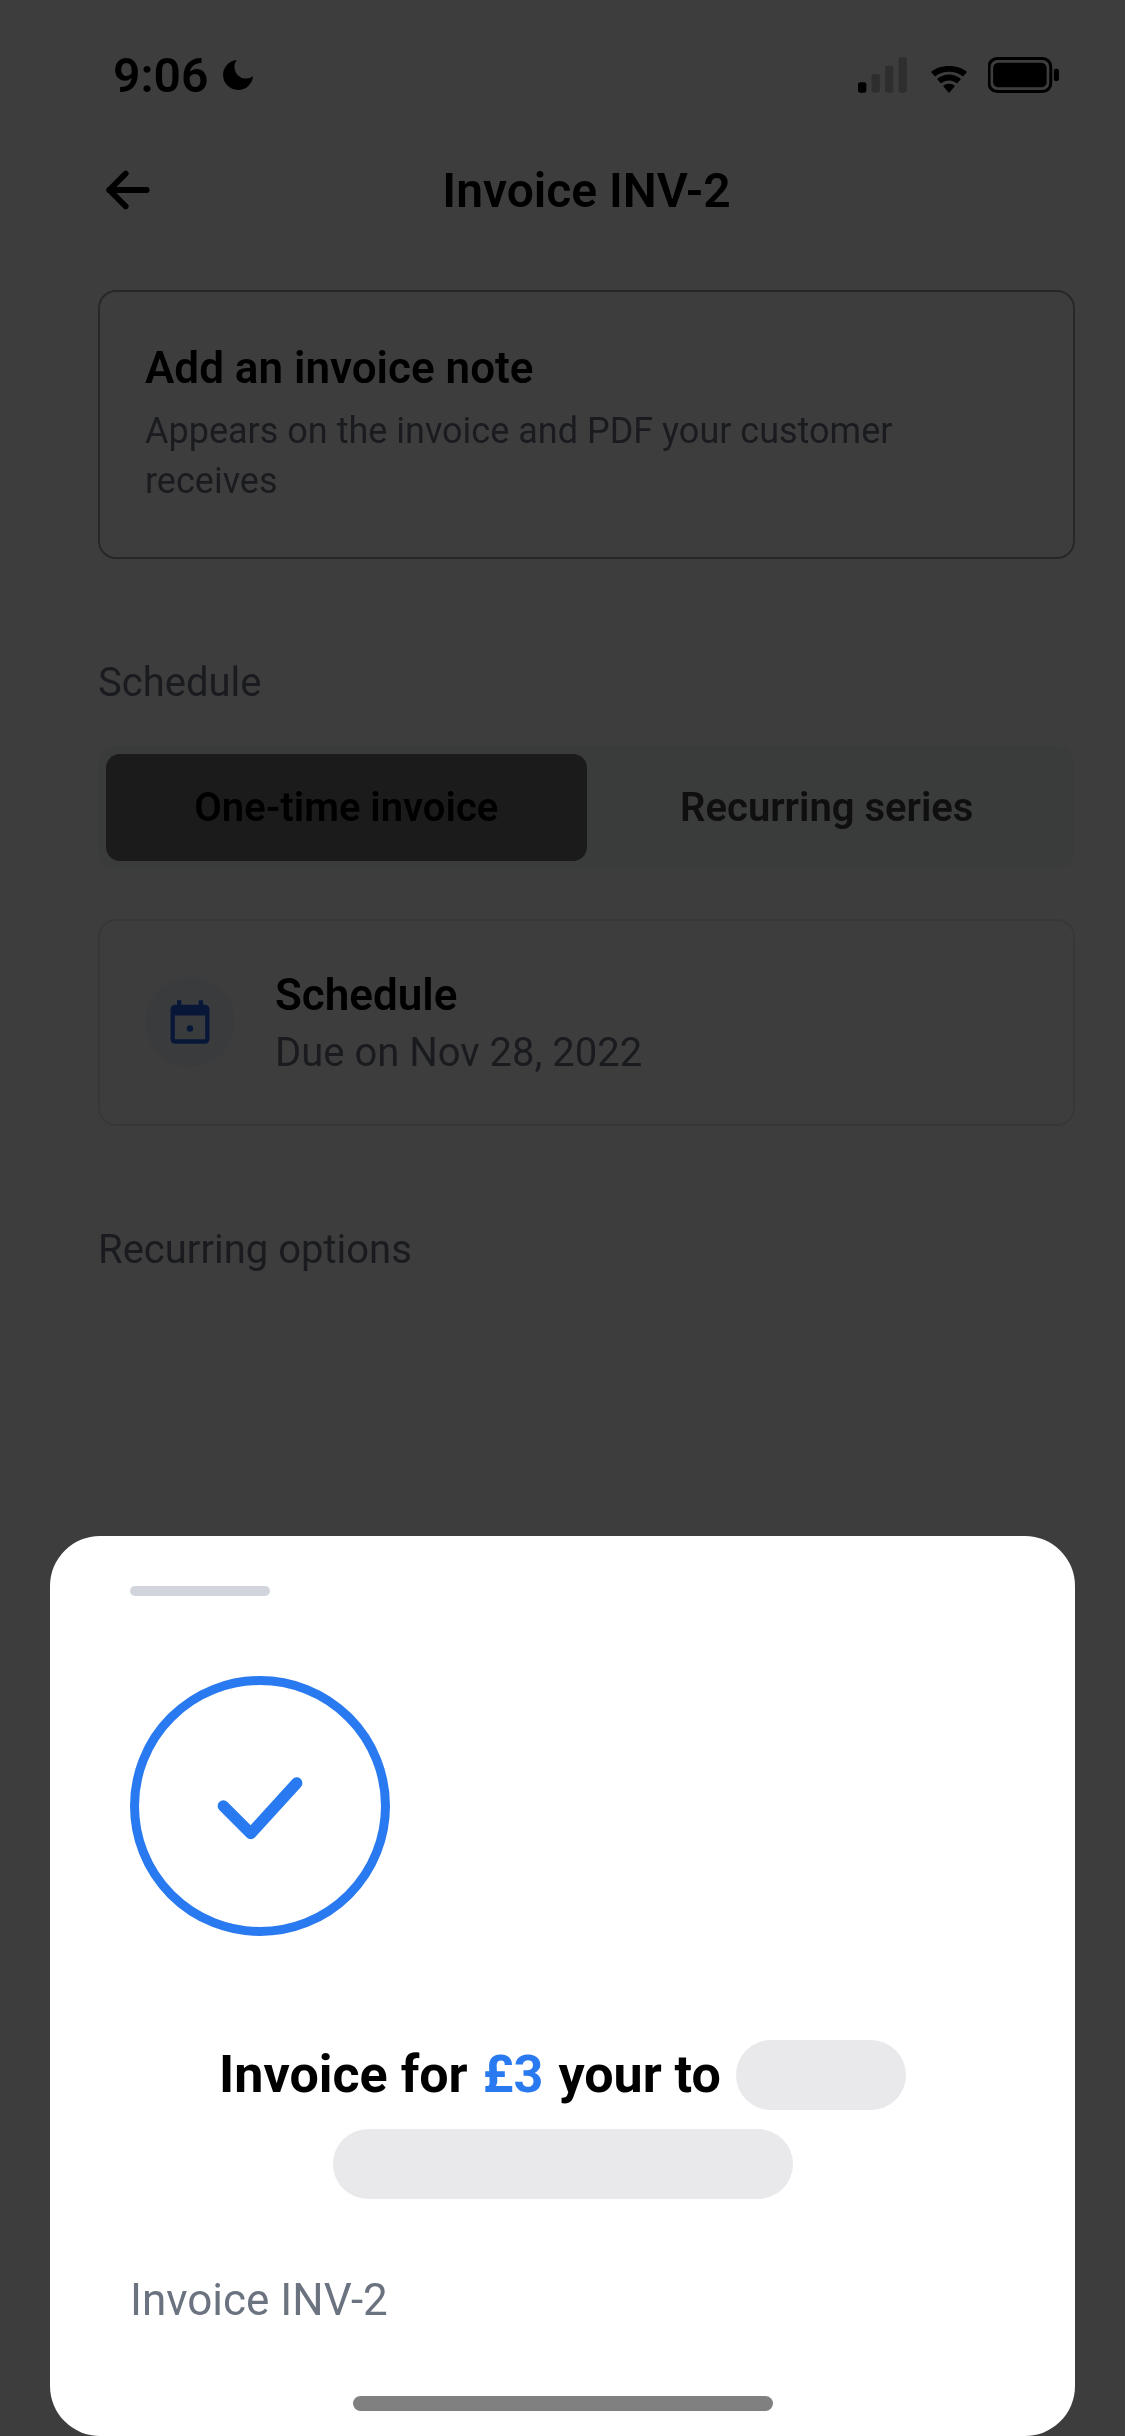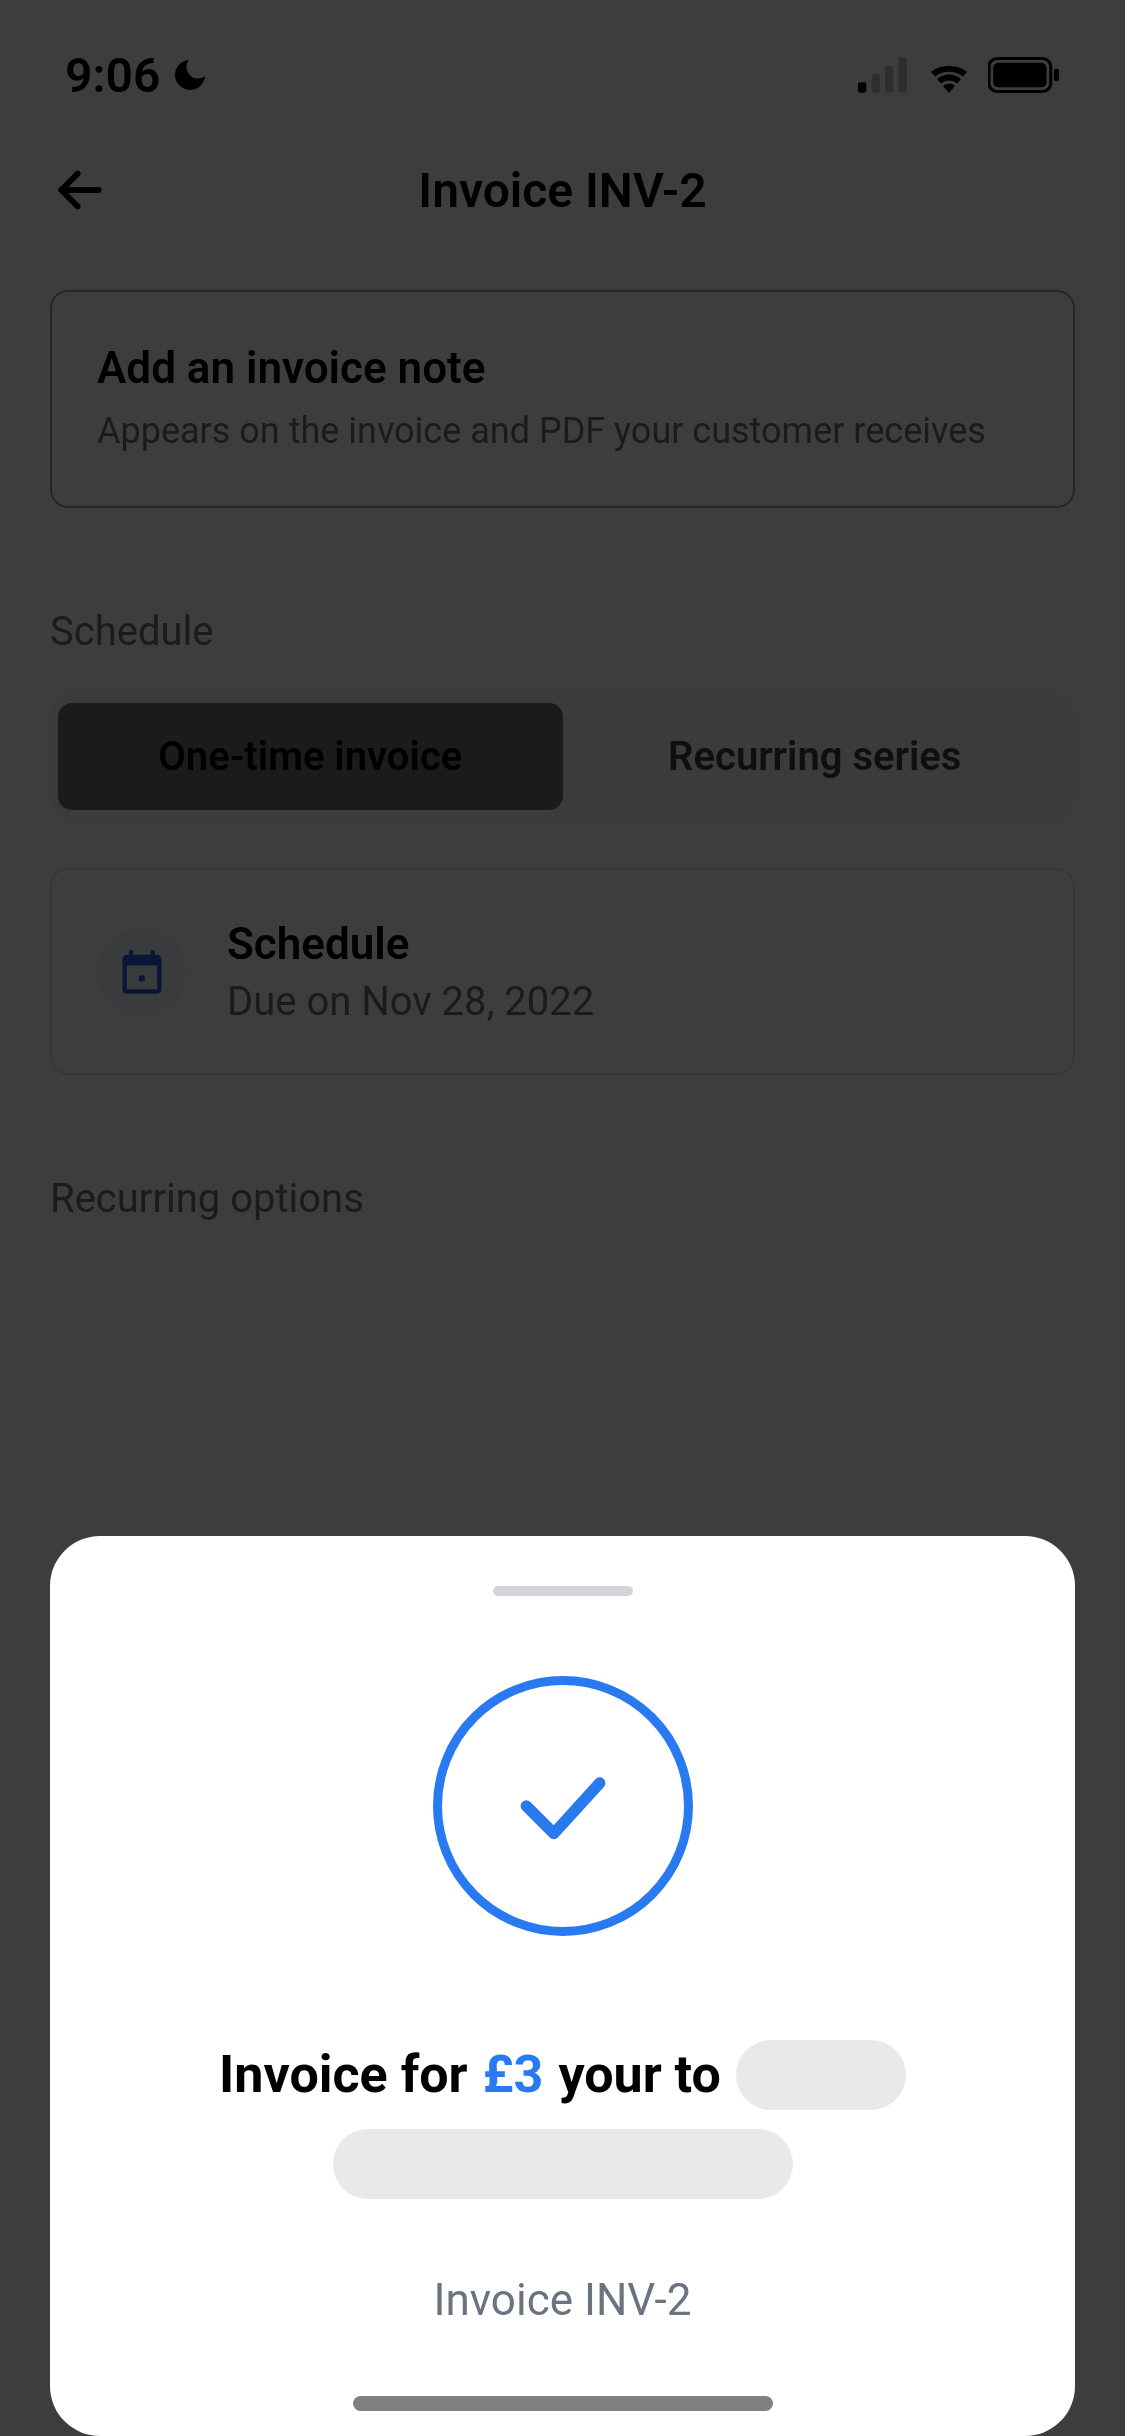--- a/index.html
+++ b/index.html
@@ -14,20 +14,21 @@
       height: 2436px;
       background: #ffffff;
       position: relative;
       overflow: hidden;
     }
     
     .screen {
       width: 100%;
       height: 100%;
       position: relative;
+      padding-left: 48px;
     }
     
     
     .status-bar {
       display: flex;
       justify-content: space-between;
       align-items: center;
       padding: 40px 65px 20px 65px;
       height: 130px;
     }
@@ -195,21 +196,20 @@
       bottom: 0;
       left: 50px;
       right: 50px;
       height: 900px;
       background: #ffffff;
       border-radius: 50px;
       z-index: 20;
       padding: 50px 80px;
       display: flex;
       flex-direction: column;
-      align-items: center;
     }
     
     .modal-handle {
       width: 140px;
       height: 10px;
       background: #d1d5db;
       border-radius: 5px;
       margin-bottom: 80px;
     }
     

